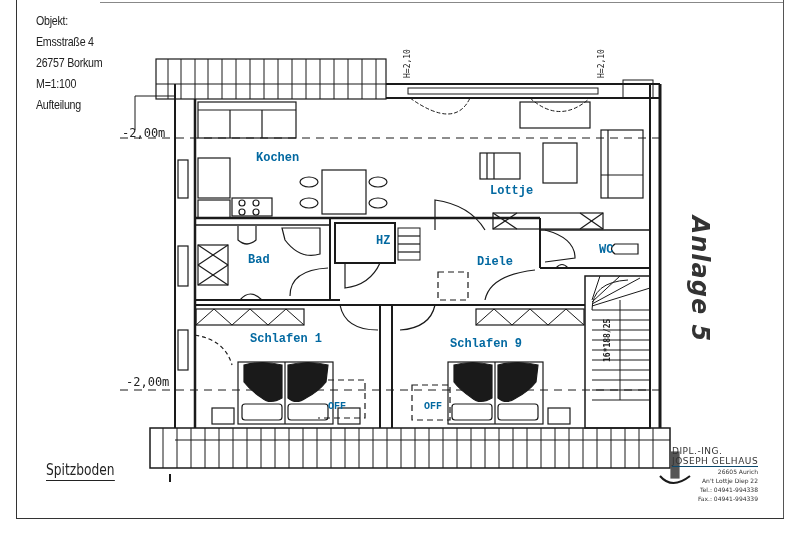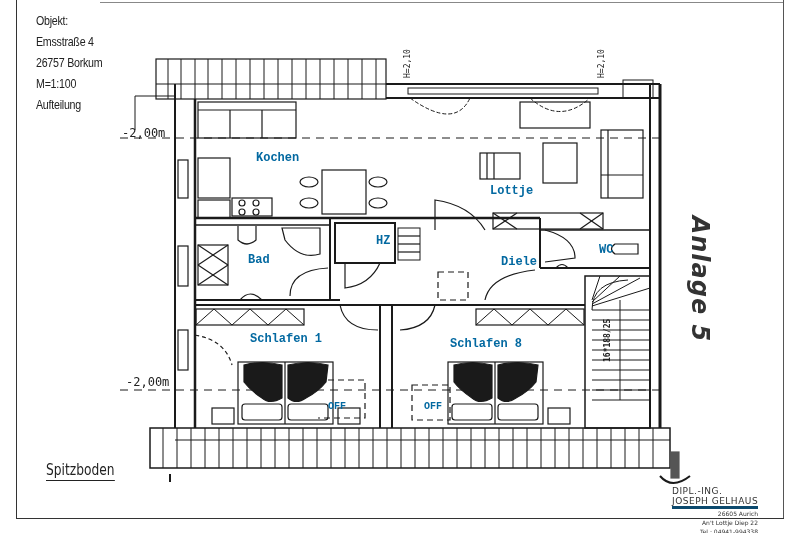--- a/index.html
+++ b/index.html
@@ -9,22 +9,22 @@
   .frame-right { position:absolute; left:783px; top:0; width:1px; height:518px; background:#555; }
   .frame-top { position:absolute; left:100px; top:2px; width:683px; height:1px; background:#888; }
   .titleblock { position:absolute; left:36px; top:10px; font-family:Liberation Sans, sans-serif; font-size:13px; line-height:21px; letter-spacing:-0.3px; color:#222; }
   .titleblock div { white-space:nowrap; transform:scaleX(0.82); transform-origin:left; }
   .plan { position:absolute; left:0; top:0; }
   .lbl { position:absolute; font-family:Liberation Mono, monospace; font-size:12px; font-weight:bold; color:#0369a1; white-space:nowrap; }
   .lvl { position:absolute; font-family:"DejaVu Sans Mono", monospace; font-size:12px; color:#222; white-space:nowrap; }
   .anlage { position:absolute; left:700px; top:280px; transform:rotate(90deg); transform-origin:center; font-family:"DejaVu Sans", sans-serif; font-size:24px; font-weight:bold; font-style:italic; color:#333; width:160px; text-align:center; margin-left:-80px; margin-top:-15px; letter-spacing:1px; }
   .spitz { position:absolute; left:46px; top:460px; font-family:"DejaVu Sans Condensed","DejaVu Sans", sans-serif; font-size:16px; color:#222; border-bottom:1px solid #222; padding-bottom:1px; transform:scaleX(0.85); transform-origin:left; }
   .stamp { position:absolute; left:672px; top:446px; font-family:"DejaVu Sans", sans-serif; color:#333; }
-  .stamp .l1 { font-size:9px; letter-spacing:0.5px;margin-top:40px; }
-  .stamp .l2 { font-size:9px; letter-spacing:0.5px; border-bottom:3px solid #0c4a6e; }
+  .stamp .l1 { font-size:9px; letter-spacing:0.5px; }
+  .stamp .l2 { font-size:9px; letter-spacing:0.5px; border-bottom:1px solid #0c4a6e; }
   .stamp .sm { font-size:6px; text-align:right; line-height:9px; width:90px; margin-left:-4px; }
   .hmark { position:absolute; font-family:"DejaVu Sans Mono", monospace; font-size:8px; color:#222; transform:rotate(-90deg); transform-origin:left top; white-space:nowrap; }
   .stairtxt { position:absolute; left:603px; top:362px; transform:rotate(-90deg); transform-origin:left top; font-family:"DejaVu Sans Mono", monospace; font-size:8px; font-weight:bold; color:#222; white-space:nowrap; }
 </style>
 </head>
 <body>
 
 <div class="frame-top"></div>
 <div class="frame-left"></div>
 <div class="frame-right"></div>
@@ -272,24 +272,24 @@
 <div class="hmark" style="left:403px; top:78px;">H=2,10</div>
 <div class="hmark" style="left:597px; top:78px;">H=2,10</div>
 
 <div class="lvl" style="left:122px; top:126px;">-2,00m</div>
 <div class="lvl" style="left:126px; top:375px;">-2,00m</div>
 
 <div class="lbl" style="left:256px; top:151px;">Kochen</div>
 <div class="lbl" style="left:490px; top:184px;">Lottje</div>
 <div class="lbl" style="left:248px; top:253px;">Bad</div>
 <div class="lbl" style="left:376px; top:234px;">HZ</div>
-<div class="lbl" style="left:461px; top:255px;padding-left:40px;">Diele</div>
+<div class="lbl" style="left:437px; top:255px;padding-left:40px;">Diele</div>
 <div class="lbl" style="left:555px; top:243px;margin-left:44px;">WC</div>
 <div class="lbl" style="left:250px; top:332px;">Schlafen 1</div>
-<div class="lbl" style="left:450px; top:337px;">Schlafen 8</div>
+<div class="lbl" style="left:450px; top:337px;">Schlafen 9</div>
 
 <div class="lbl" style="left:328px; top:401px; font-size:10px;">OFF</div>
 <div class="lbl" style="left:424px; top:401px; font-size:10px;">OFF</div>
 
 <div class="stairtxt">16*188/25</div>
 
 <div class="anlage">Anlage 5</div>
 
 <div class="spitz">Spitzboden</div>
 

